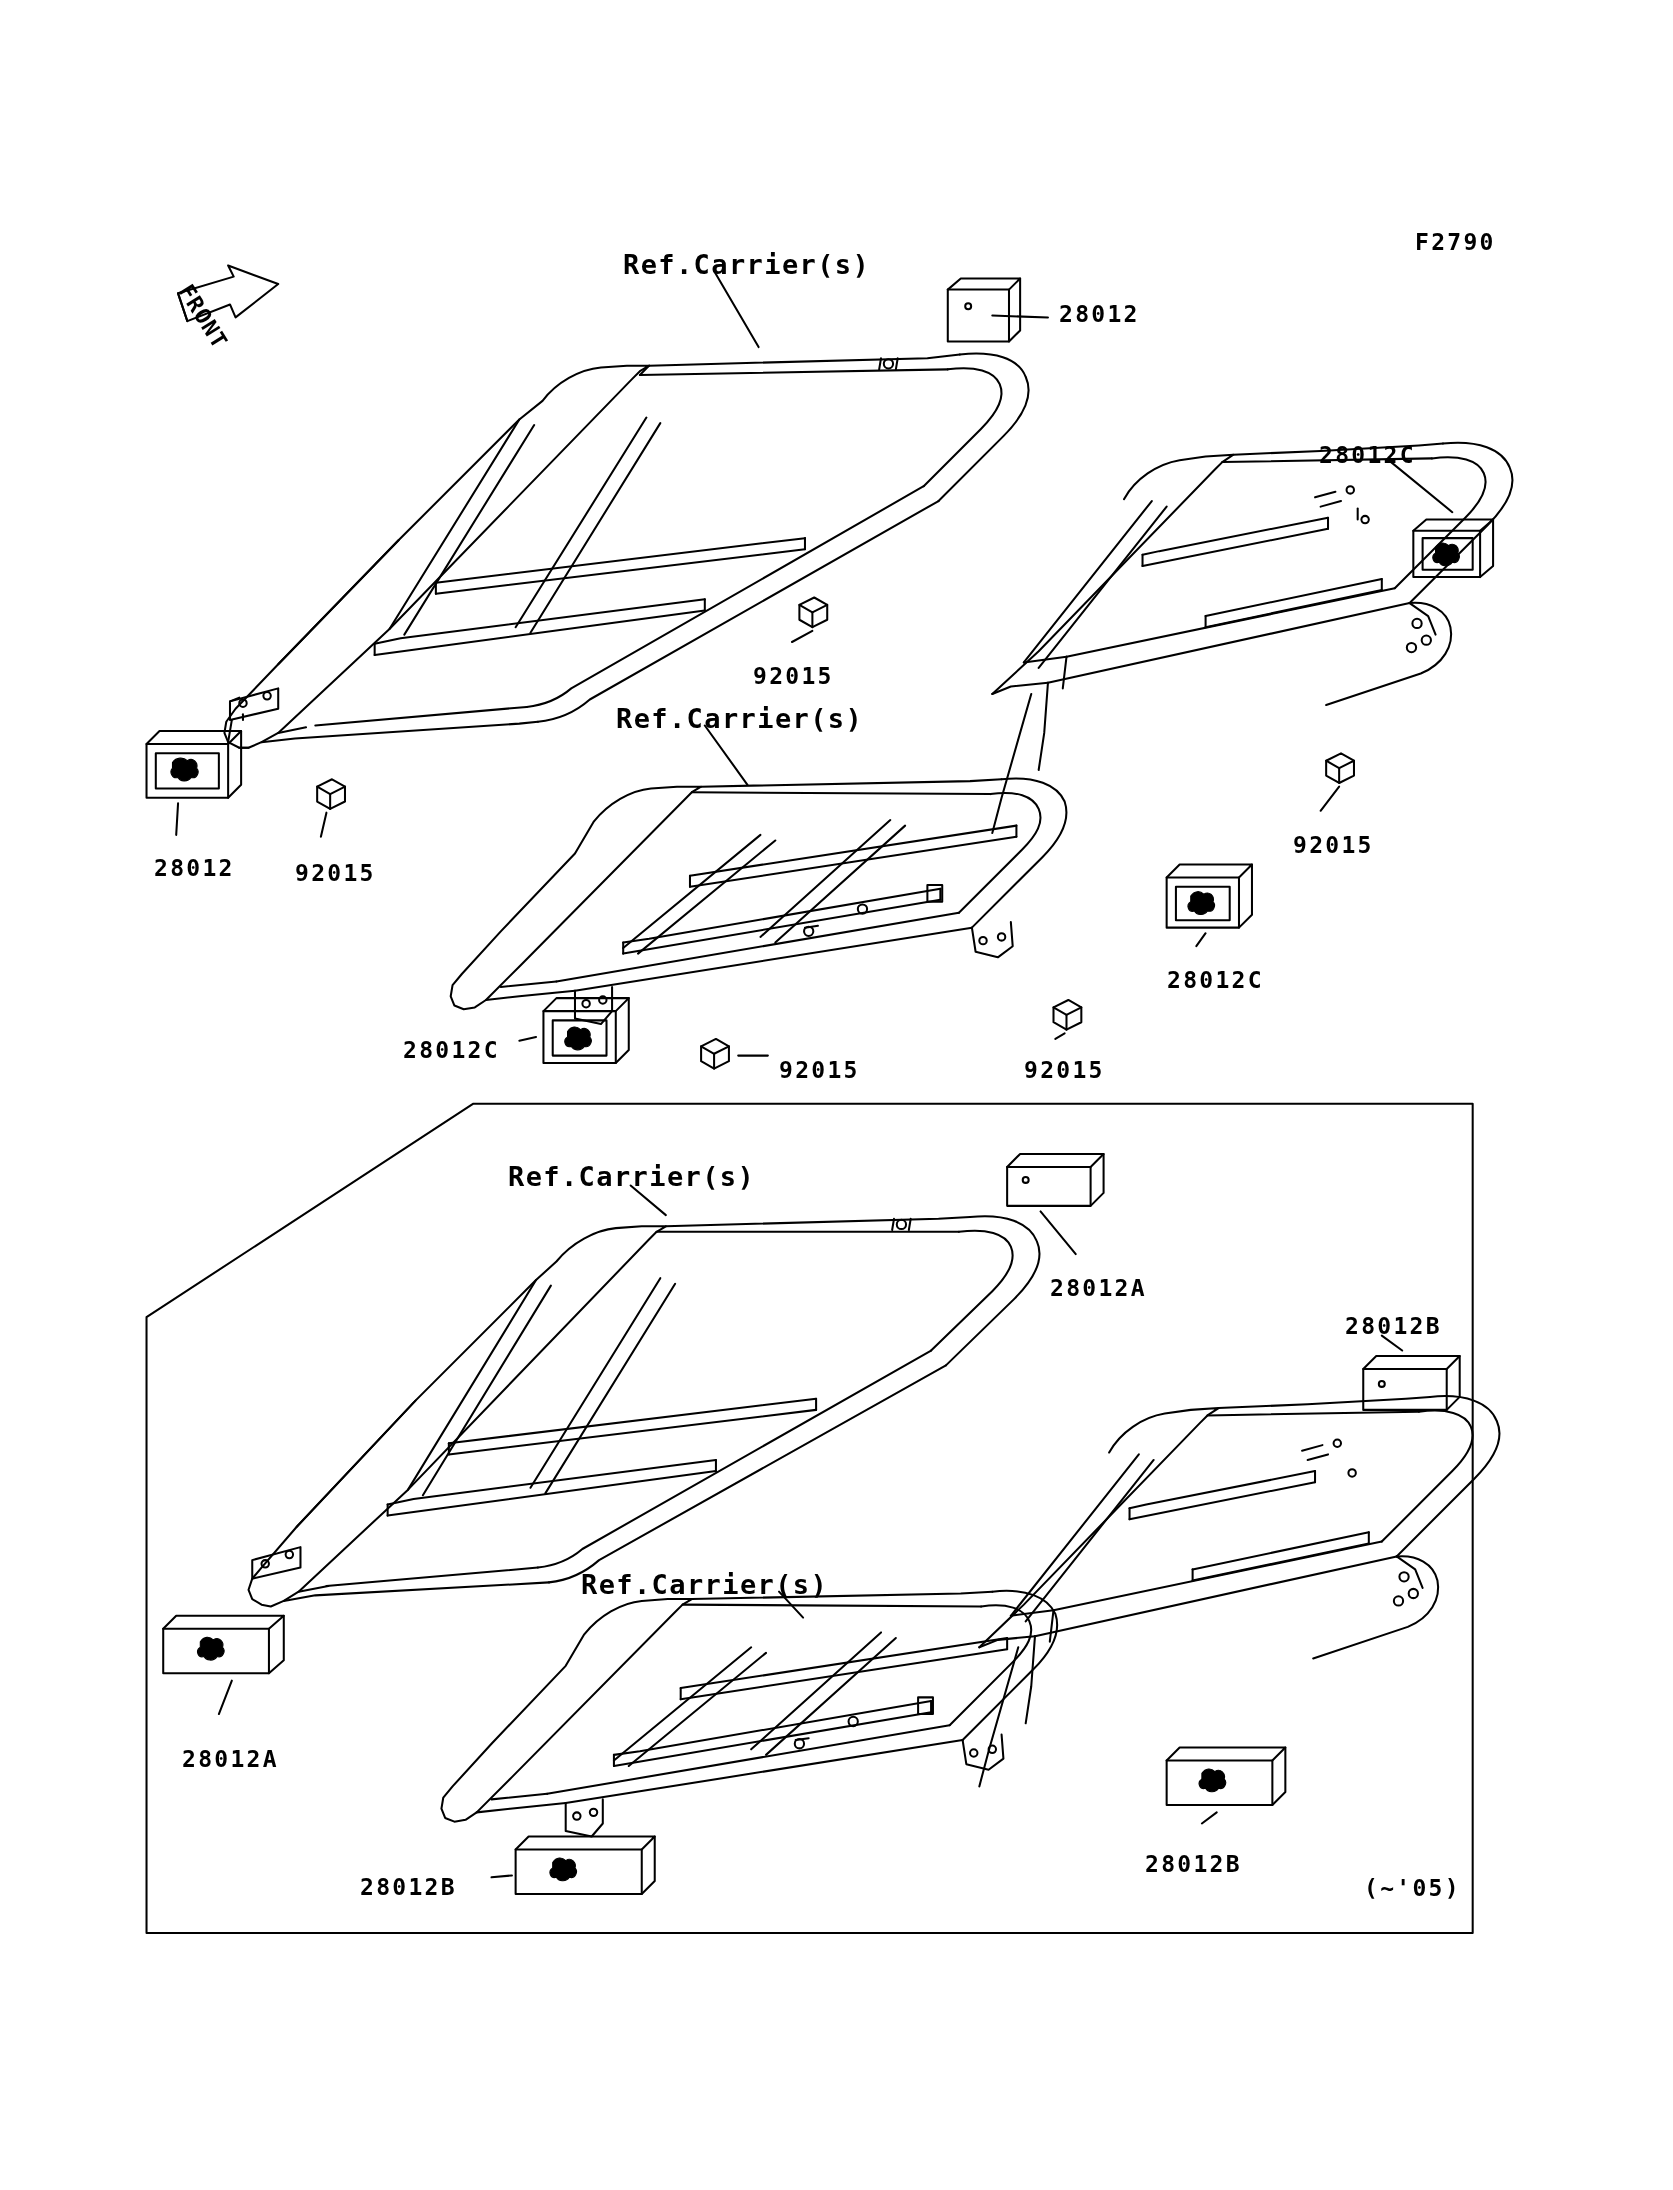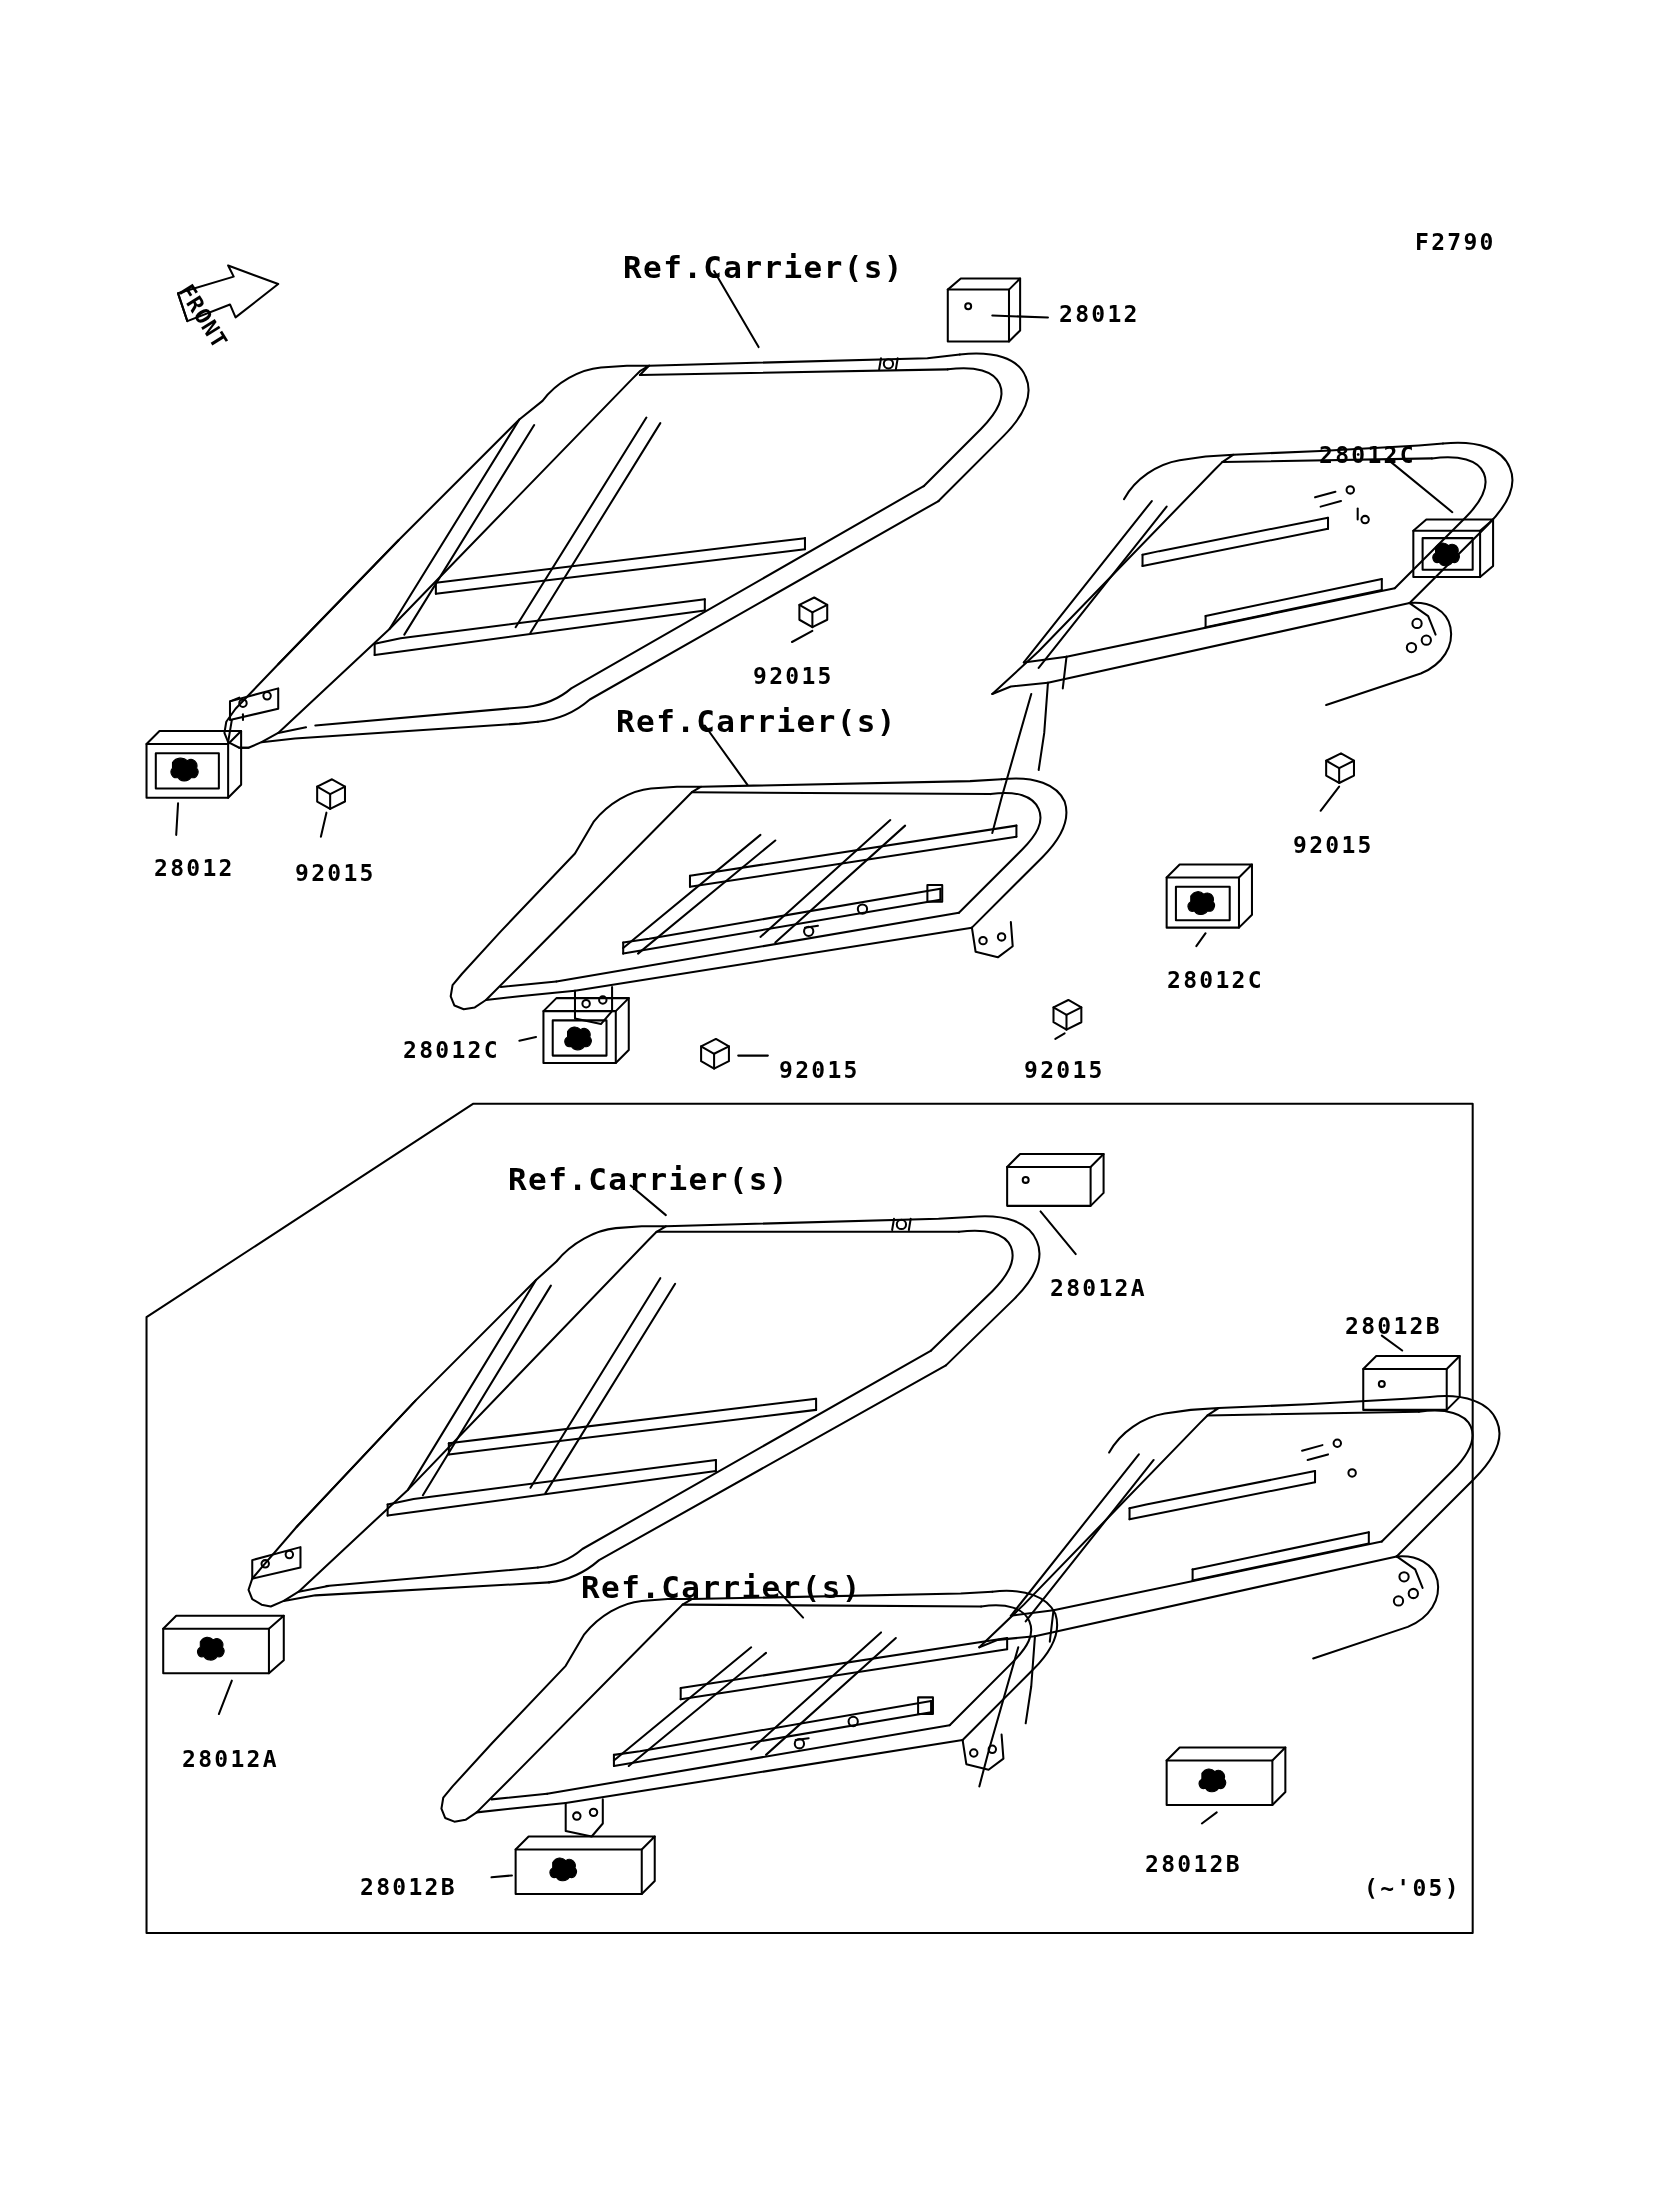--- a/index.html
+++ b/index.html
@@ -28,21 +28,21 @@
     position: absolute;
     font-family: "DejaVu Sans Mono", monospace;
     font-size: 23px;
     font-weight: bold;
     letter-spacing: 1.9px;
     color: #000000;
     white-space: nowrap;
   }
   .lbl.ref {
     font-weight: bold;
-    font-size: 31px;
+    font-size: 27px;
     letter-spacing: 1.4px;
   }
   .lbl.code {
     font-size: 23px;
     font-weight: bold;
     letter-spacing: 2.3px;
   }
   .front-arrow {
     position: absolute;
     left: 173px;

